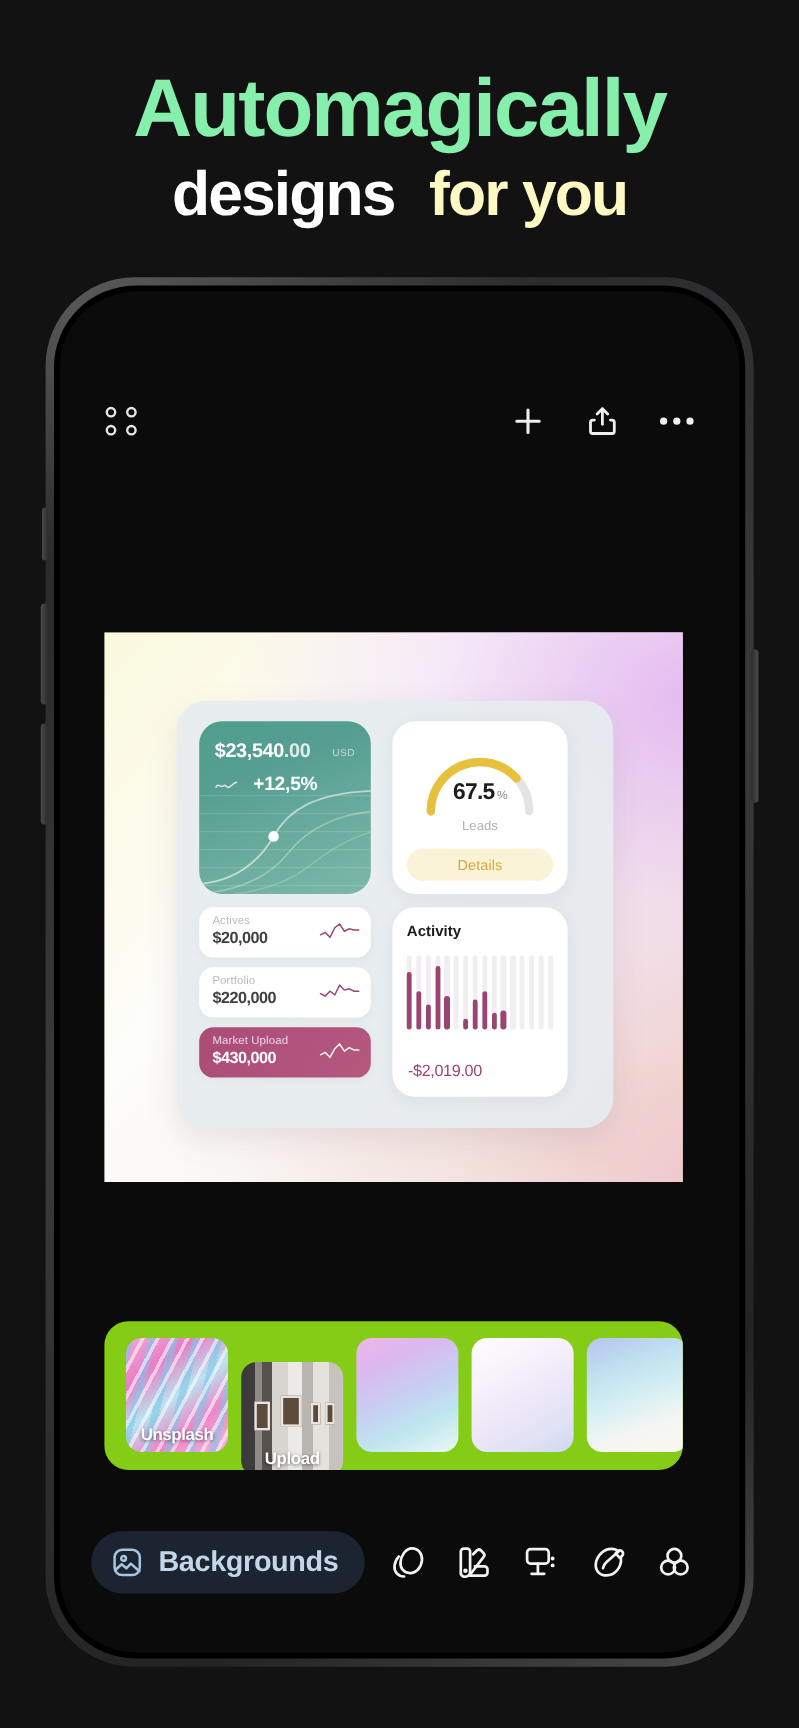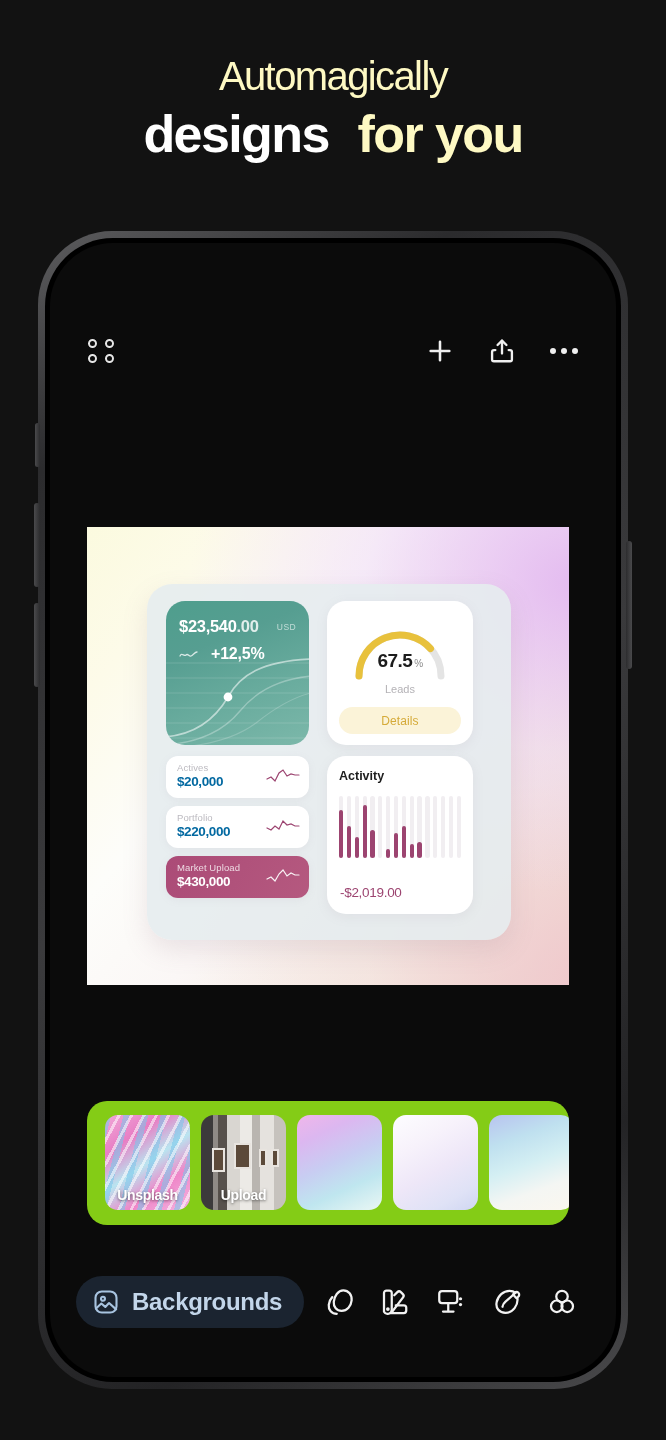--- a/index.html
+++ b/index.html
@@ -10,22 +10,22 @@
     overflow: hidden;
   }
   #root { position: relative; width: 666px; height: 1440px; background: #121212; }
 
   
   .headline {
     position: absolute; left: 0; top: 56px; width: 666px;
     text-align: center; line-height: 1.0;
   }
   .headline .l1 {
-    display: block; font-size: 40px; font-weight: normal;
-    letter-spacing: -1.6px; color: #fef9c3;
+    display: block; font-size: 68px; font-weight: bold;
+    letter-spacing: -1.6px; color: #86efac;
   }
   .headline .l2 {
     display: block; font-size: 52px; font-weight: bold;
     letter-spacing: -1.6px; margin-top: 12px;
   }
   .headline .l2 .w { color: #ffffff; }
   .headline .l2 .b { color: #fef9c3; margin-left: 16px; }
 
   
   .phone {
@@ -156,21 +156,21 @@
   }
 
   
   .stats { margin-top: 11px; display: flex; flex-direction: column; gap: 8px; }
   .stat {
     position: relative; height: 42px; border-radius: 12px; background: #fff;
     padding: 6px 11px; box-shadow: 0 2px 8px rgba(150,130,150,.09);
   }
   .stat.hl { background: linear-gradient(120deg,#ab4b77 0%, #b5597f 100%); }
   .stat .k { font-size: 9.5px; color: #bcbac0; letter-spacing:.1px; }
-  .stat .v { font-size: 13.5px; font-weight: bold; color: #0369a1; letter-spacing: -.4px; margin-top: 1px; }
+  .stat .v { font-size: 13.5px; font-weight: bold; color: #404040; letter-spacing: -.4px; margin-top: 1px; }
   .stat.hl .k { color: rgba(255,255,255,.78); }
   .stat.hl .v { color: #fff; }
   .stat .mini { position: absolute; right: 9px; top: 12px; width: 34px; height: 16px; }
 
   
   .activity {
     position: relative; width: 146px; height: 158px; border-radius: 19px;
     background: #fff; box-shadow: 0 3px 12px rgba(150,130,150,.10);
     padding: 13px 12px;
   }
@@ -206,20 +206,21 @@
   .t-unsplash {
     background:
       repeating-linear-gradient(118deg, rgba(255,255,255,.55) 0 3px, rgba(255,255,255,0) 3px 11px),
       repeating-linear-gradient(104deg, rgba(120,200,235,.55) 0 6px, rgba(255,255,255,0) 6px 18px),
       linear-gradient(145deg,#f0a8d8 0%, #e87ec4 26%, #b9e4f0 50%, #ef86c8 72%, #f3b5e0 100%);
   }
   .t-upload {
     background:
       linear-gradient(90deg, #3c3a3b 0 14%, #8f8a86 14% 20%, #57514c 20% 30%,
         #d9d6d1 30% 46%, #eceae6 46% 60%, #b9b5b0 60% 70%, #e5e2de 70% 86%, #c6c2bd 86% 100%);
+    margin-top: 20px;
   }
   .t-upload .pic {
     position: absolute; background: #5c4a3a; border: 2px solid #e8e4df;
   }
   .t-g1 { background: linear-gradient(155deg,#f0b6ea 0%, #dcb7f0 22%, #c8cdf2 48%, #bfe6ef 72%, #eaf7f4 100%); }
   .t-g2 { background: linear-gradient(150deg,#fdfdff 0%, #f7f2fb 30%, #eee7f8 56%, #dfe2f6 82%, #cfd6f2 100%); }
   .t-g3 { background: linear-gradient(160deg,#b8c3ef 0%, #bfe0ef 26%, #d4eff3 50%, #f4f6f3 74%, #fbf7ef 100%); }
 
   
   .tabbar {

